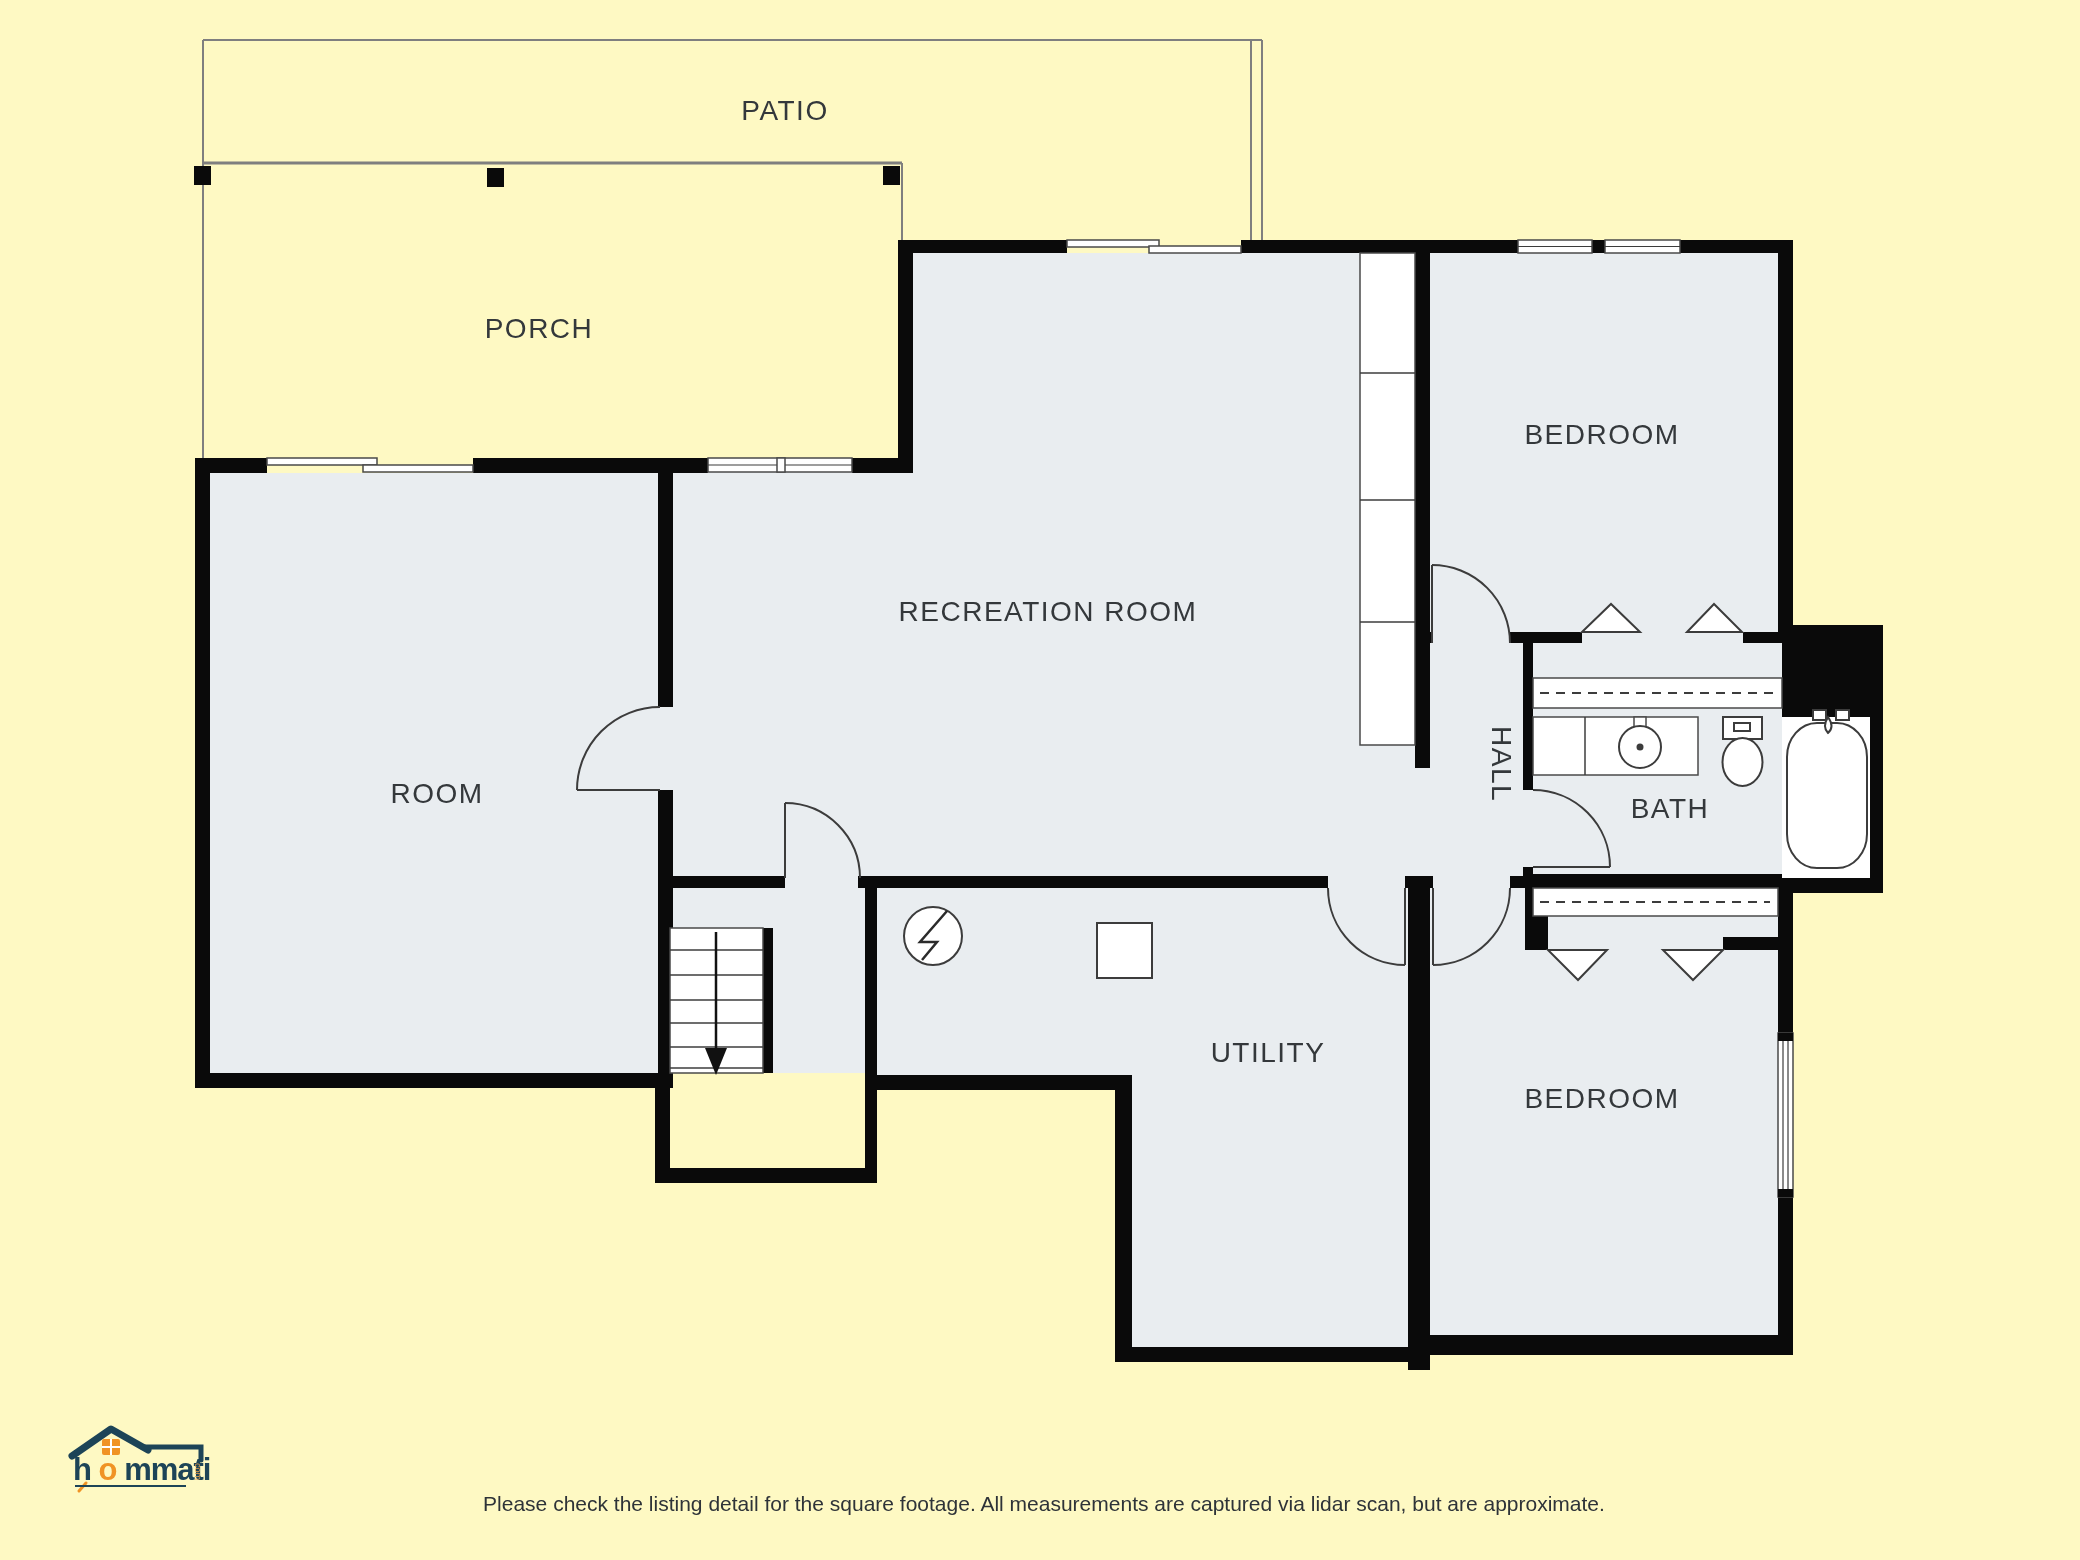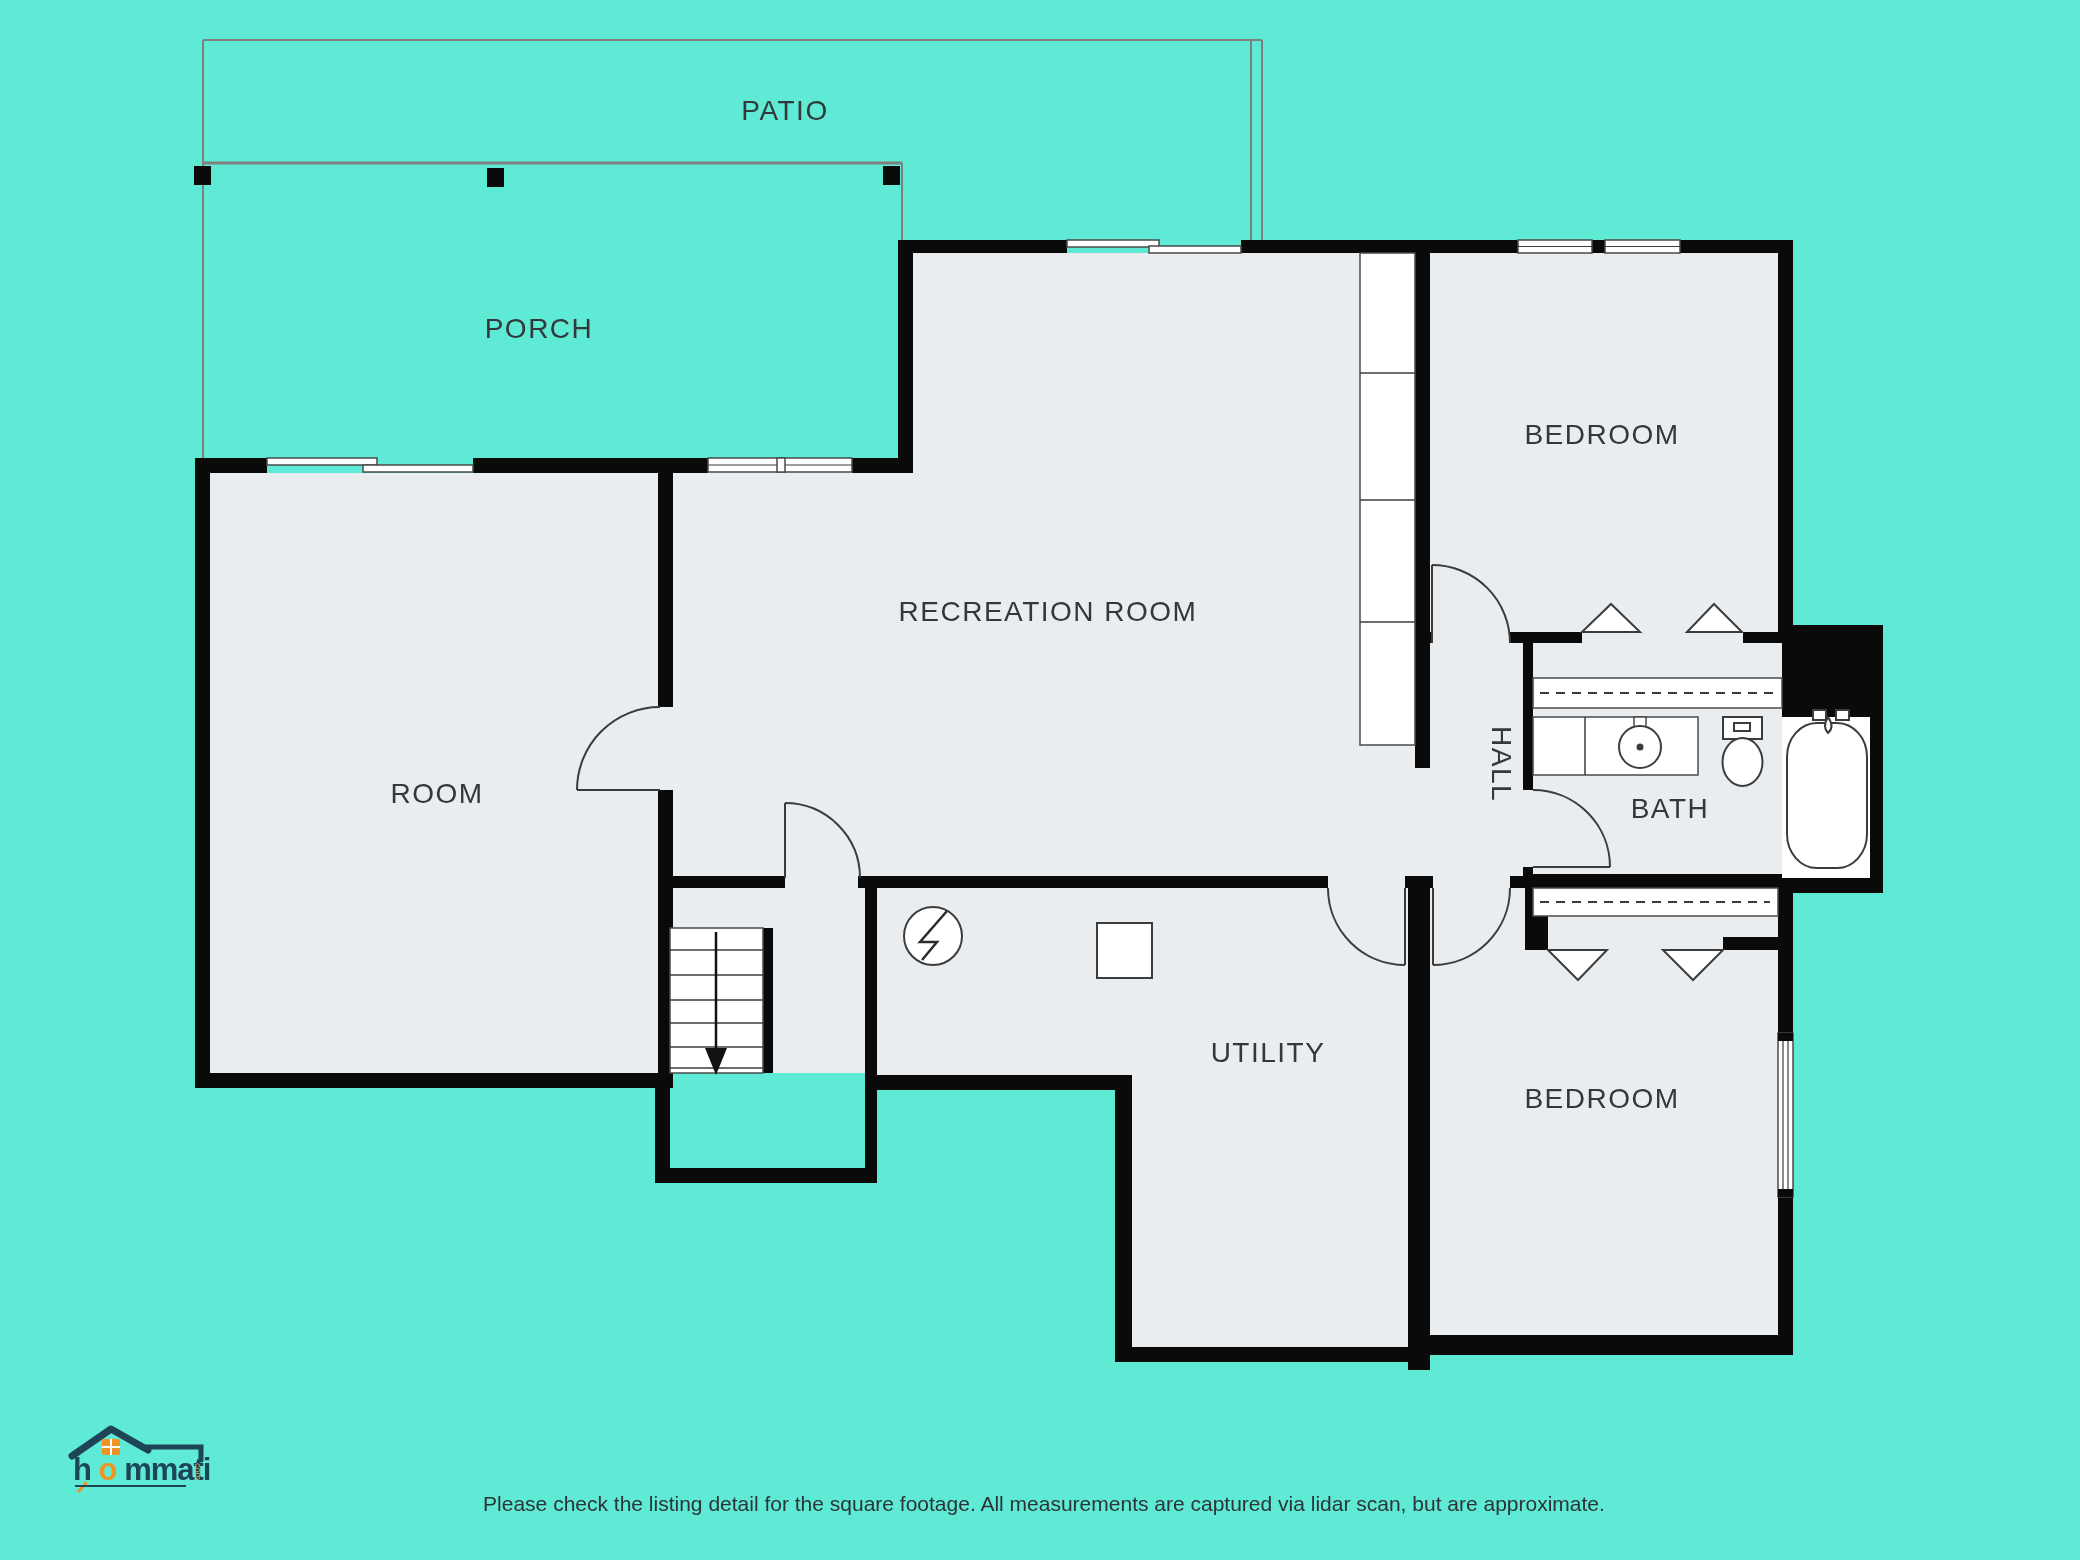--- a/index.html
+++ b/index.html
@@ -1,16 +1,16 @@
 <!DOCTYPE html>
 <html><head>
 <meta charset="utf-8">
 <style>
   html,body{margin:0;padding:0;background:#fff;}
-  .canvas{position:relative;width:2080px;height:1560px;background:#5eead4;overflow:hidden;
+  .canvas{position:relative;width:2080px;height:1560px;background:#fef9c3;overflow:hidden;
           font-family:"Liberation Sans",sans-serif;}
   .plan-svg{position:absolute;left:0;top:0;}
   .room-label{font-family:"Liberation Sans",sans-serif;font-size:28px;letter-spacing:1.5px;
               fill:#34383b;text-anchor:middle;}
   .wall{fill:#0a0a0a;}
   .floor{fill:#e9edf0;}
   .thin{stroke:#3c3c3c;stroke-width:2;fill:none;}
   .fixture{stroke:#3c3c3c;stroke-width:2;fill:#ffffff;}
   .outline{stroke:#4a4a4a;stroke-width:1.5;fill:#ffffff;}
   .outdoor{stroke:#7f7f7f;stroke-width:2;fill:none;}

